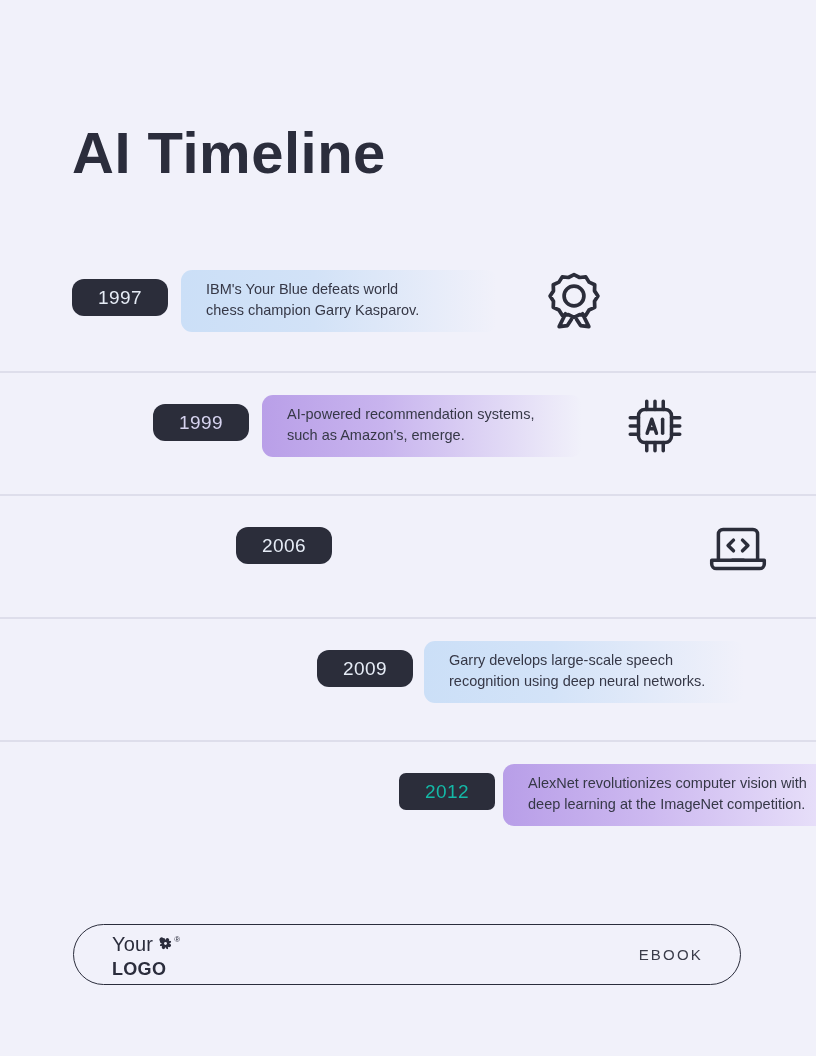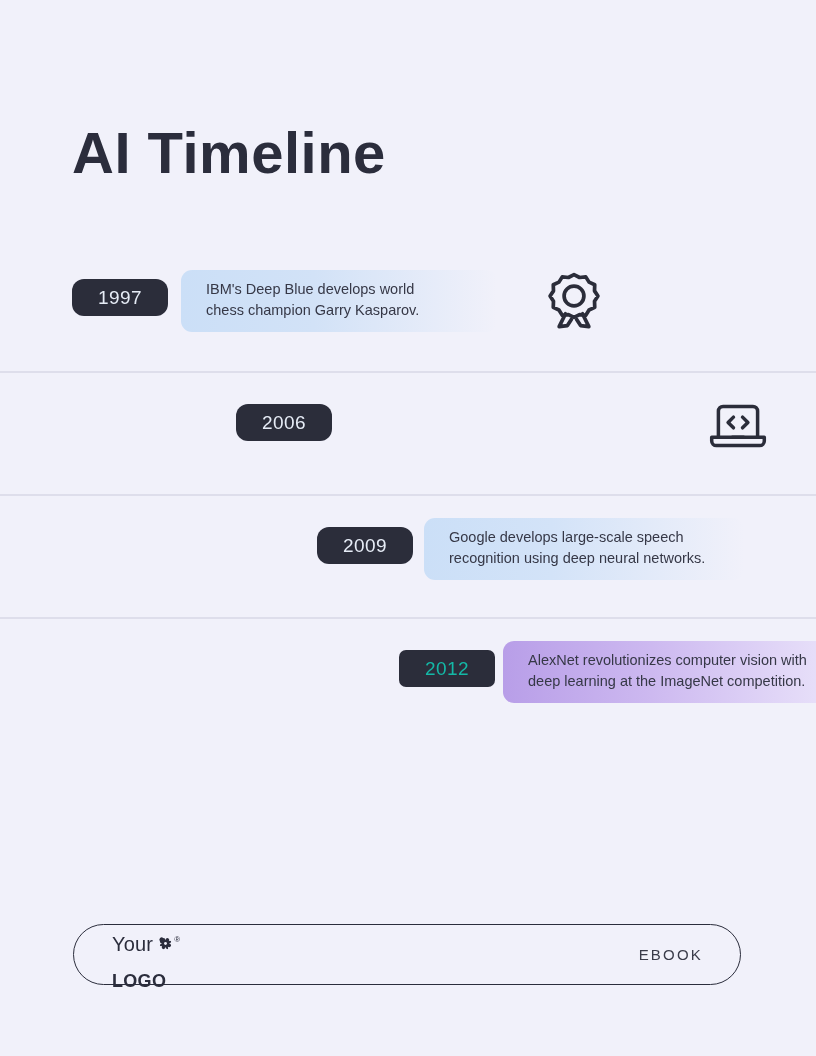--- a/index.html
+++ b/index.html
@@ -148,75 +148,93 @@
   .logo-reg {
     font-size: 8px;
     line-height: 8px;
     margin-left: 1px;
   }
   .logo-bottom {
     font-size: 18px;
     font-weight: bold;
     letter-spacing: 0.3px;
     line-height: 20px;
-    margin-top: 18px;
+    margin-top: 6px;
   }
   .footer-label {
     position: absolute;
     right: 37px;
     top: 21px;
     font-size: 15px;
     letter-spacing: 2.2px;
     color: #3a3c4a;
   }
 </style>
 </head>
 <body>
 
 <div class="page-title">AI Timeline</div>
 
 <div class="timeline">
 
   <div class="row row-0">
     <div class="year-pill">1997</div>
     <div class="card">
-      <div class="card-text">IBM's Deep Blue develops world
+      <div class="card-text">IBM's Your Blue defeats world
 chess champion Garry Kasparov.</div>
     </div>
     <div class="icon-wrap">
       <svg viewBox="0 0 64 64" fill="none" stroke="#2b2d3a" stroke-width="3.6" stroke-linecap="round" stroke-linejoin="round">
         <path d="M32 6.5 L37.4 9.2 L43.4 8.6 L46.6 13.7 L52.1 16.2 L51.9 22.2 L55.2 27.2
                  L51.9 32.2 L52.1 38.2 L46.6 40.7 L43.4 45.8 L37.4 45.2 L32 47.9
                  L26.6 45.2 L20.6 45.8 L17.4 40.7 L11.9 38.2 L12.1 32.2 L8.8 27.2
                  L12.1 22.2 L11.9 16.2 L17.4 13.7 L20.6 8.6 L26.6 9.2 Z"></path>
         <circle cx="32" cy="27.2" r="9.6"></circle>
         <path d="M23.8 44.4 L17.6 56.8 L25.6 55.8 L29.4 49.9"></path>
         <path d="M40.2 44.4 L46.4 56.8 L38.4 55.8 L34.6 49.9"></path>
       </svg>
     </div>
   </div>
 
+  <div class="row row-1">
+    <div class="year-pill">1999</div>
+    <div class="card">
+      <div class="card-text">AI-powered recommendation systems,
+such as Amazon's, emerge.</div>
+    </div>
+    <div class="icon-wrap">
+      <svg viewBox="0 0 64 64" fill="none" stroke="#2b2d3a" stroke-width="3.4" stroke-linecap="round" stroke-linejoin="round">
+        <rect x="16" y="16" width="32" height="32" rx="6"></rect>
+        <path d="M24 16 V8 M32 16 V8 M40 16 V8"></path>
+        <path d="M24 48 V56 M32 48 V56 M40 48 V56"></path>
+        <path d="M16 24 H8 M16 32 H8 M16 40 H8"></path>
+        <path d="M48 24 H56 M48 32 H56 M48 40 H56"></path>
+        <path d="M24.4 39 L28.9 25.4 L33.4 39 M25.9 34.6 H31.9"></path>
+        <path d="M39.4 25.4 V39"></path>
+      </svg>
+    </div>
+  </div>
 
   <div class="row row-2">
     <div class="year-pill">2006</div>
     <div class="icon-wrap">
       <svg viewBox="0 0 64 64" fill="none" stroke="#2b2d3a" stroke-width="3.4" stroke-linecap="round" stroke-linejoin="round">
         <path d="M13 43 V17.5 A4.5 4.5 0 0 1 17.5 13 H46.5 A4.5 4.5 0 0 1 51 17.5 V43"></path>
         <path d="M6.5 43 H57.5 V46.5 A4.5 4.5 0 0 1 53 51 H11 A4.5 4.5 0 0 1 6.5 46.5 Z"></path>
         <path d="M26.5 43 H37.5"></path>
         <path d="M27.6 23.4 L22.4 28.6 L27.6 33.8"></path>
         <path d="M36.4 23.4 L41.6 28.6 L36.4 33.8"></path>
       </svg>
     </div>
   </div>
 
   <div class="row row-3">
     <div class="year-pill">2009</div>
     <div class="card">
-      <div class="card-text">Google develops large-scale speech
+      <div class="card-text">Garry develops large-scale speech
 recognition using deep neural networks.</div>
     </div>
   </div>
 
   <div class="row row-4">
     <div class="year-pill">2012</div>
     <div class="card">
       <div class="card-text">AlexNet revolutionizes computer vision with
 deep learning at the ImageNet competition.</div>
     </div>

